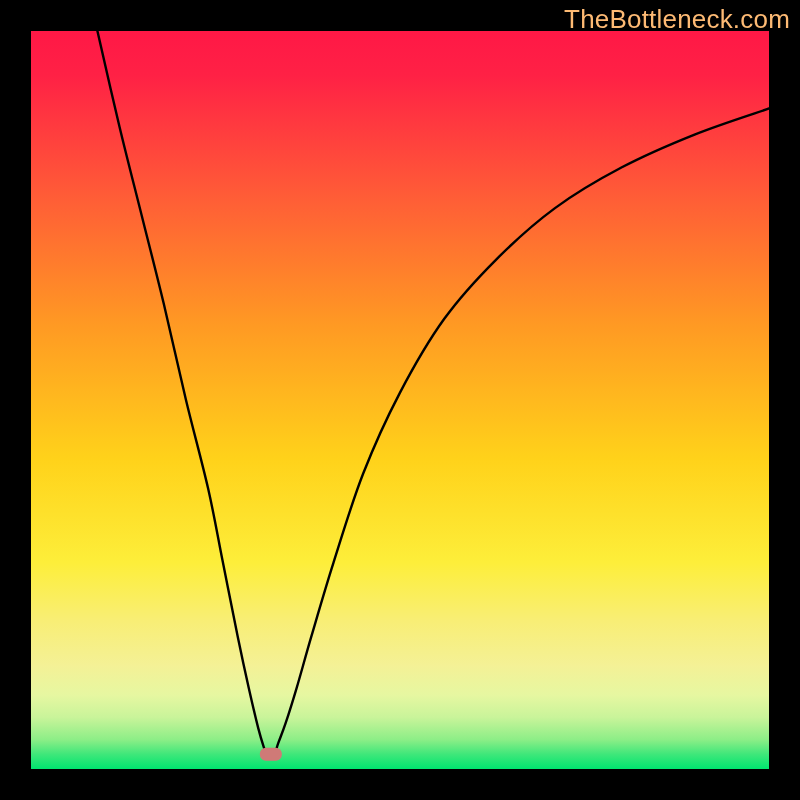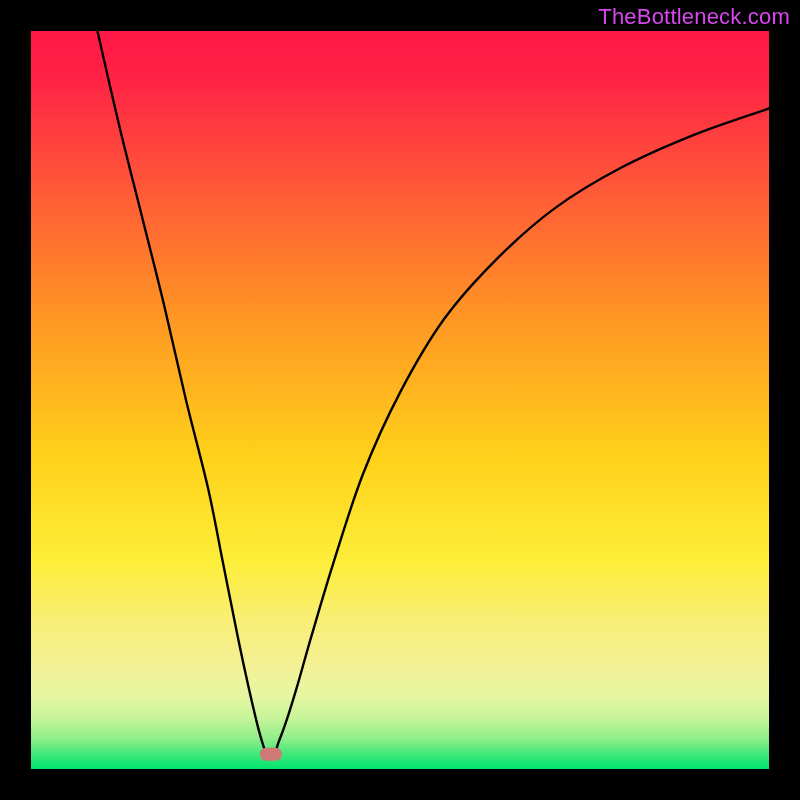--- a/index.html
+++ b/index.html
@@ -26,22 +26,22 @@
   }
   .plot-area svg {
     display: block;
     width: 738px;
     height: 738px;
   }
   .watermark {
     position: absolute;
     top: 4px;
     right: 10px;
-    color: #d946ef;
-    font-size: 22px;
+    color: #fdba74;
+    font-size: 26px;
     font-weight: 500;
     letter-spacing: 0.2px;
     user-select: none;
   }
 </style>
 </head>
 <body>
 
 <div class="stage">
 

